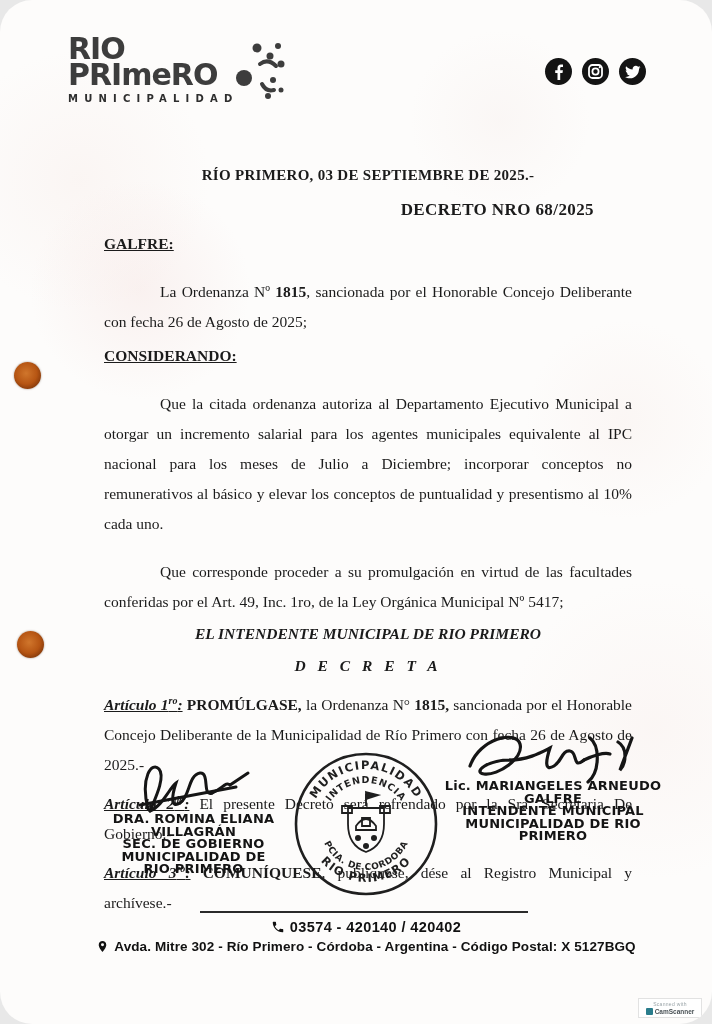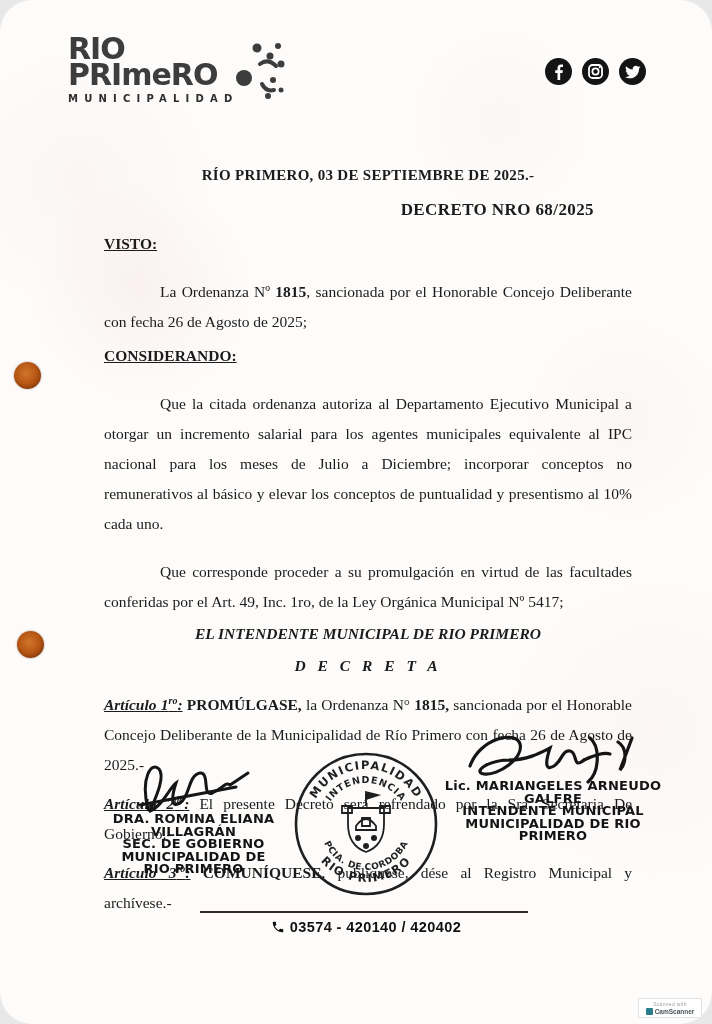--- a/index.html
+++ b/index.html
@@ -132,21 +132,21 @@
       <path fill="#fff" d="M22.5 10.2c-.6.3-1.2.4-1.8.5.7-.4 1.2-1 1.4-1.8-.6.4-1.3.6-2 .8-.6-.6-1.4-1-2.3-1-1.8 0-3.2 1.4-3.2 3.2 0 .2 0 .5.1.7-2.6-.1-5-1.4-6.6-3.3-.3.5-.4 1-.4 1.6 0 1.1.6 2.1 1.4 2.7-.5 0-1-.2-1.4-.4v0c0 1.5 1.1 2.8 2.6 3.1-.3.1-.6.1-.9.1-.2 0-.4 0-.6-.1.4 1.3 1.6 2.2 3 2.2-1.1.9-2.5 1.4-4 1.4h-.8c1.4.9 3.1 1.4 4.9 1.4 5.9 0 9.1-4.9 9.1-9.1v-.4c.6-.4 1.2-1 1.5-1.6z"></path>
     </svg>
   </div>
 
   <div class="content">
 
     <div class="date-line">RÍO PRIMERO, 03 DE SEPTIEMBRE DE 2025.-</div>
 
     <div class="decree-title">DECRETO NRO 68/2025</div>
 
-    <div class="heading">VISTO:</div>
+    <div class="heading">GALFRE:</div>
 
     <p class="body"><span>La Ordenanza Nº </span><b class="inline">1815</b><span>, sancionada por el Honorable Concejo Deliberante con fecha 26 de Agosto de 2025;</span></p>
 
     <div class="heading">CONSIDERANDO:</div>
 
     <p class="body">Que la citada ordenanza autoriza al Departamento Ejecutivo Municipal a otorgar un incremento salarial para los agentes municipales equivalente al IPC nacional para los meses de Julio a Diciembre; incorporar conceptos no remunerativos al básico y elevar los conceptos de puntualidad y presentismo al 10% cada uno.</p>
 
     <p class="body">Que corresponde proceder a su promulgación en virtud de las facultades conferidas por el Art. 49, Inc. 1ro, de la Ley Orgánica Municipal Nº 5417;</p>
 
     <div class="center-line">EL INTENDENTE MUNICIPAL DE RIO PRIMERO</div>
@@ -226,20 +226,26 @@
 
   <div class="footer-divider"></div>
 
   <div class="footer">
     <div class="row phone">
       <svg width="14" height="14" viewBox="0 0 24 24">
           <path fill="#111" d="M6.6 10.8c1.4 2.8 3.8 5.2 6.6 6.6l2.2-2.2c.3-.3.7-.4 1-.2 1.1.4 2.3.6 3.6.6.6 0 1 .4 1 1V20c0 .6-.4 1-1 1C10.6 21 3 13.4 3 4c0-.6.4-1 1-1h3.5c.6 0 1 .4 1 1 0 1.2.2 2.4.6 3.6.1.3 0 .7-.2 1l-2.3 2.2z"></path>
         </svg>
       <span>03574 - 420140 / 420402</span>
     </div>
+    <div class="row address">
+      <svg width="13" height="13" viewBox="0 0 24 24">
+          <path fill="#111" d="M12 2C8.1 2 5 5.1 5 9c0 5.2 7 13 7 13s7-7.8 7-13c0-3.9-3.1-7-7-7zm0 9.5A2.5 2.5 0 1 1 12 6a2.5 2.5 0 0 1 0 5.5z"></path>
+        </svg>
+      <span>Avda. Mitre 302 - Río Primero - Córdoba - Argentina - Código Postal: X 5127BGQ</span>
+    </div>
   </div>
 
   <div class="punch-hole hole-1"></div>
   <div class="punch-hole hole-2"></div>
 
   <div class="watermark">
     <div class="wm1">Scanned with</div>
     <div class="wm2">
       <span class="wm-sq"></span>
       <span>CamScanner</span>

